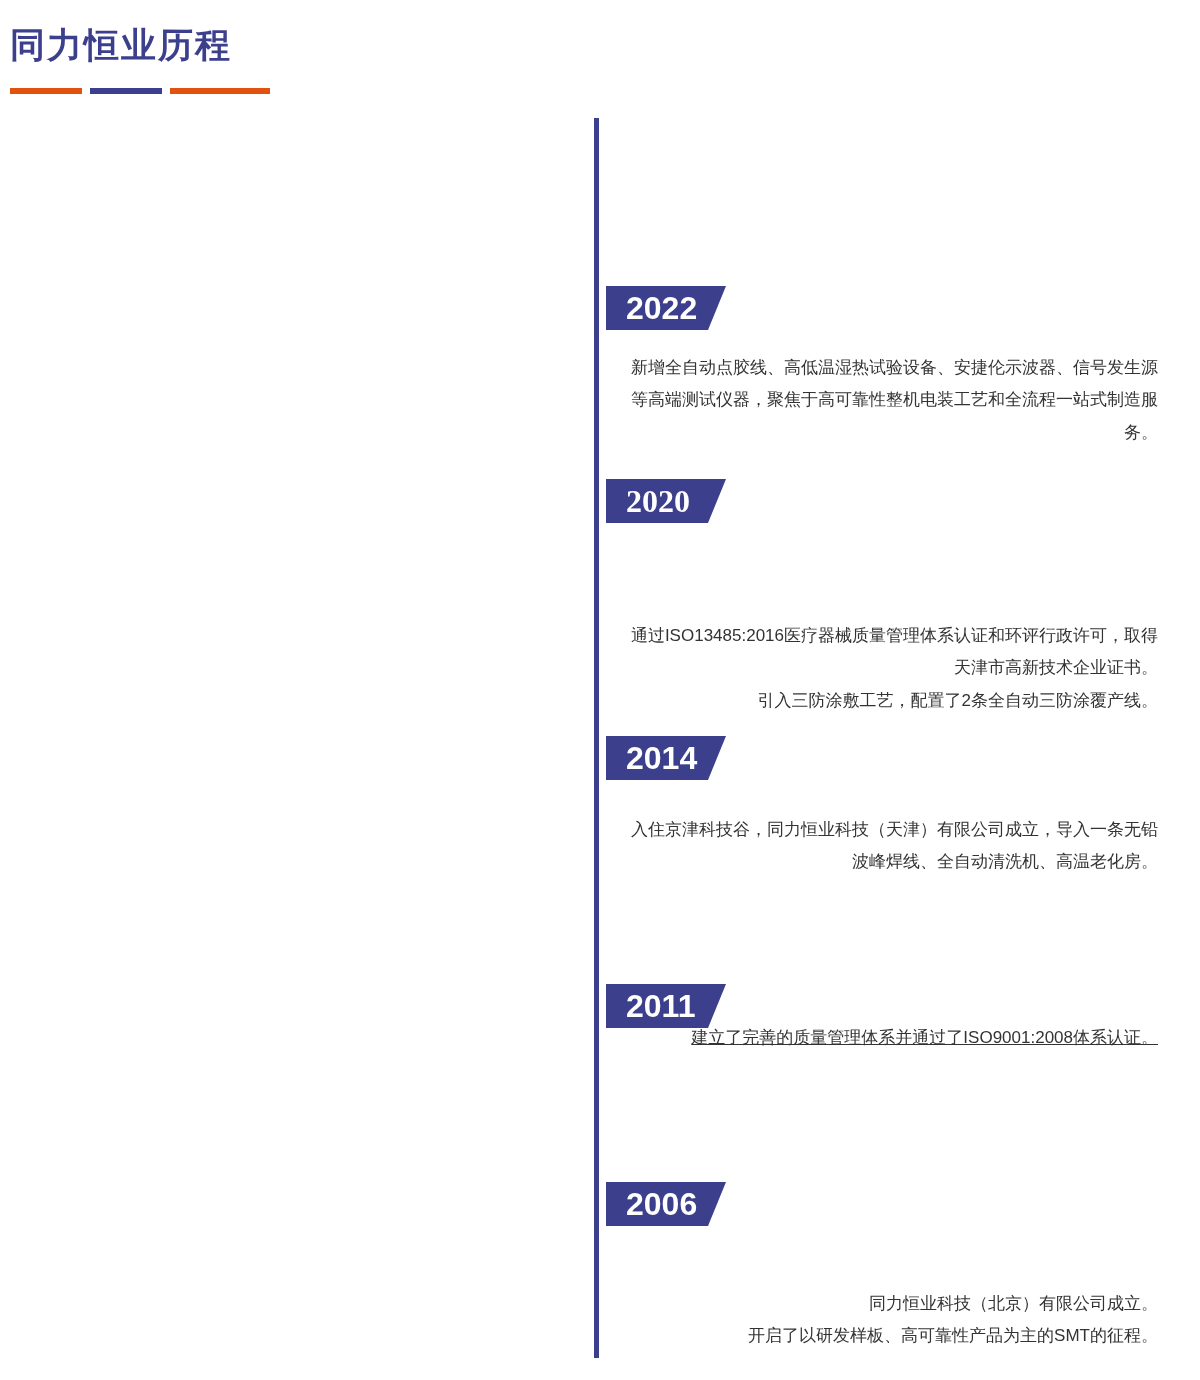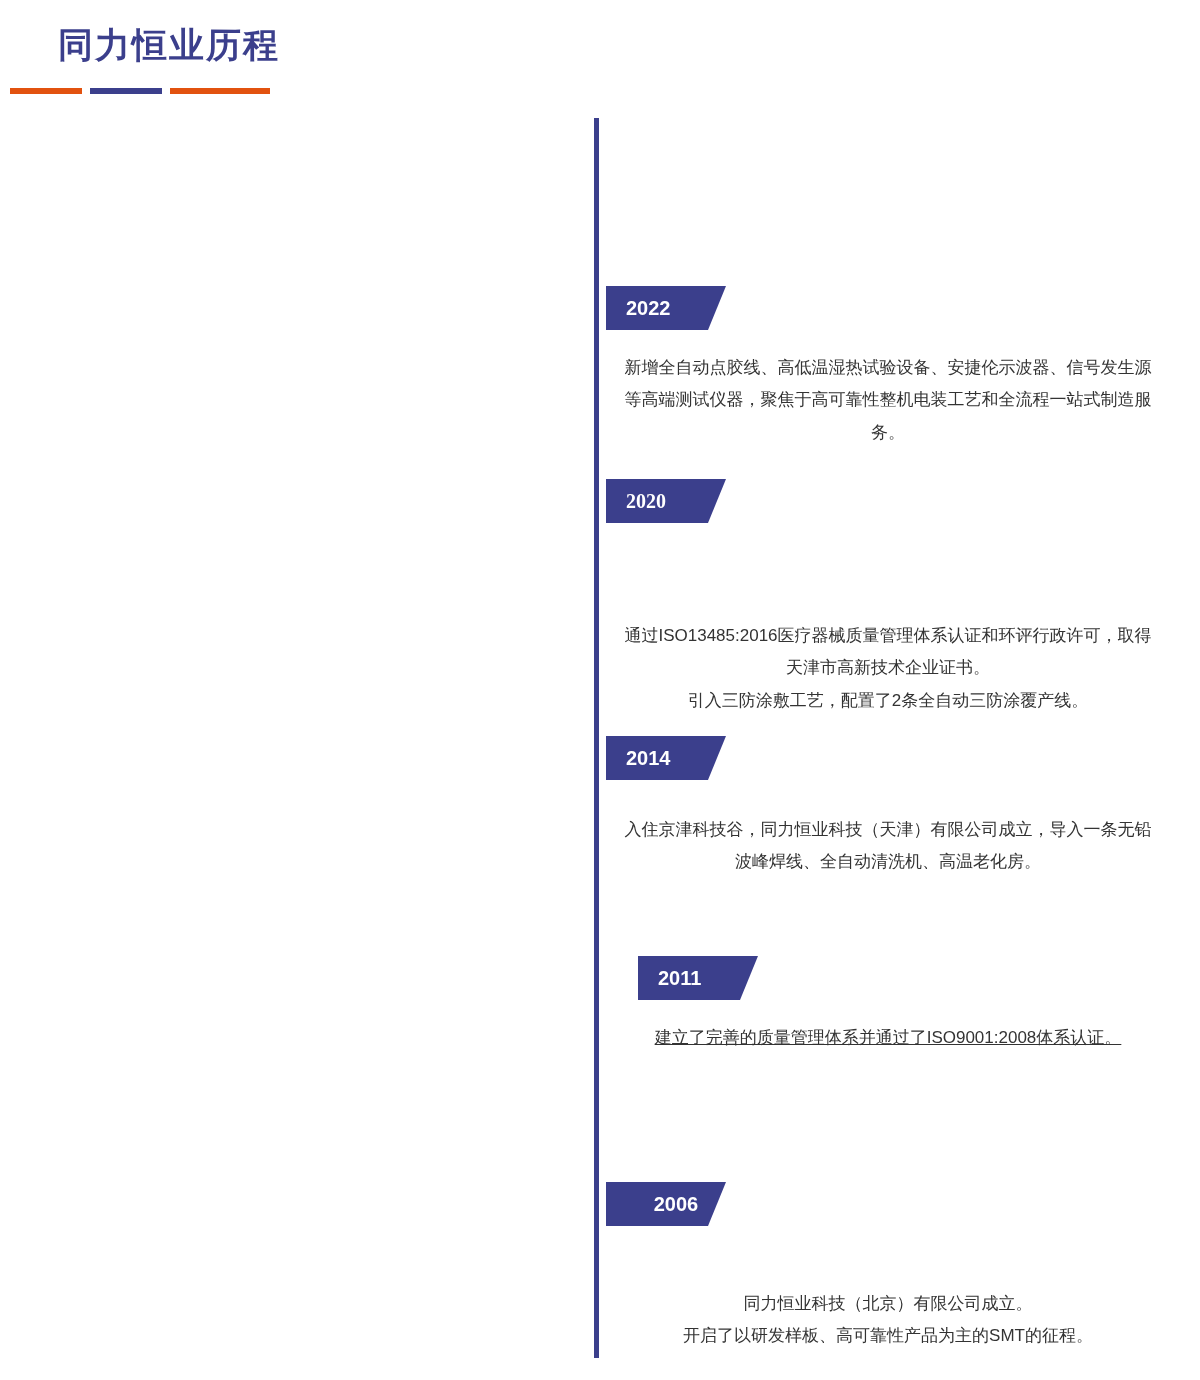--- a/index.html
+++ b/index.html
@@ -26,21 +26,20 @@
   }
   .page-title {
     position: absolute;
     left: 10px;
     top: 22px;
     font-size: 35px;
     font-weight: bold;
     letter-spacing: 2px;
     color: #3b3f8c;
     white-space: nowrap;
-    margin-left: 48px;
   }
   .rule-wrap {
     position: absolute;
     left: 10px;
     top: 88px;
     width: 260px;
     height: 6px;
   }
   .rule-seg {
     position: absolute;
@@ -70,21 +69,21 @@
 
   .event {
     position: absolute;
   }
 
   
   .year-tag {
     position: absolute;
     height: 44px;
     line-height: 44px;
-    font-size: 20px;
+    font-size: 32px;
     font-weight: bold;
     color: #ffffff;
     box-sizing: border-box;
   }
   .year-right {
     left: 606px;
     width: 120px;
     text-align: left;
     padding-left: 20px;
     background: #3b3f8c;
@@ -95,21 +94,21 @@
   .event-text {
     position: absolute;
     font-size: 17px;
     line-height: 1.9;
     color: #333333;
     white-space: pre-line;
   }
   .text-right {
     left: 618px;
     width: 540px;
-    text-align: center;
+    text-align: right;
   }
 </style>
 </head>
 <body>
 
 <div class="page-header">
   <div class="page-title">同力恒业历程</div>
   <div class="rule-wrap">
     <div class="rule-seg rule-a"></div>
     <div class="rule-seg rule-b"></div>
@@ -150,27 +149,27 @@
     <div class="year-tag year-right" style="top:736px;">2014</div>
     <div class="event-text text-right" style="top:814px;">入住京津科技谷，同力恒业科技（天津）有限公司成立，导入一条无铅波峰焊线、全自动清洗机、高温老化房。</div>
   </div>
 
   <div class="event">
     
     
   </div>
 
   <div class="event">
-    <div class="year-tag year-right" style="top:956px;margin-left:32px;">2011</div>
+    <div class="year-tag year-right" style="top:984px;">2011</div>
     <div class="event-text text-right" style="top:1022px;text-decoration:underline;">建立了完善的质量管理体系并通过了ISO9001:2008体系认证。</div>
   </div>
 
   <div class="event">
     
     
   </div>
 
   <div class="event">
-    <div class="year-tag year-right" style="top:1182px;text-align:center;">2006</div>
+    <div class="year-tag year-right" style="top:1182px;">2006</div>
     <div class="event-text text-right" style="top:1242px;margin-top:46px;">同力恒业科技（北京）有限公司成立。
 开启了以研发样板、高可靠性产品为主的SMT的征程。</div>
   </div>
 </div>
 
 </body></html>

